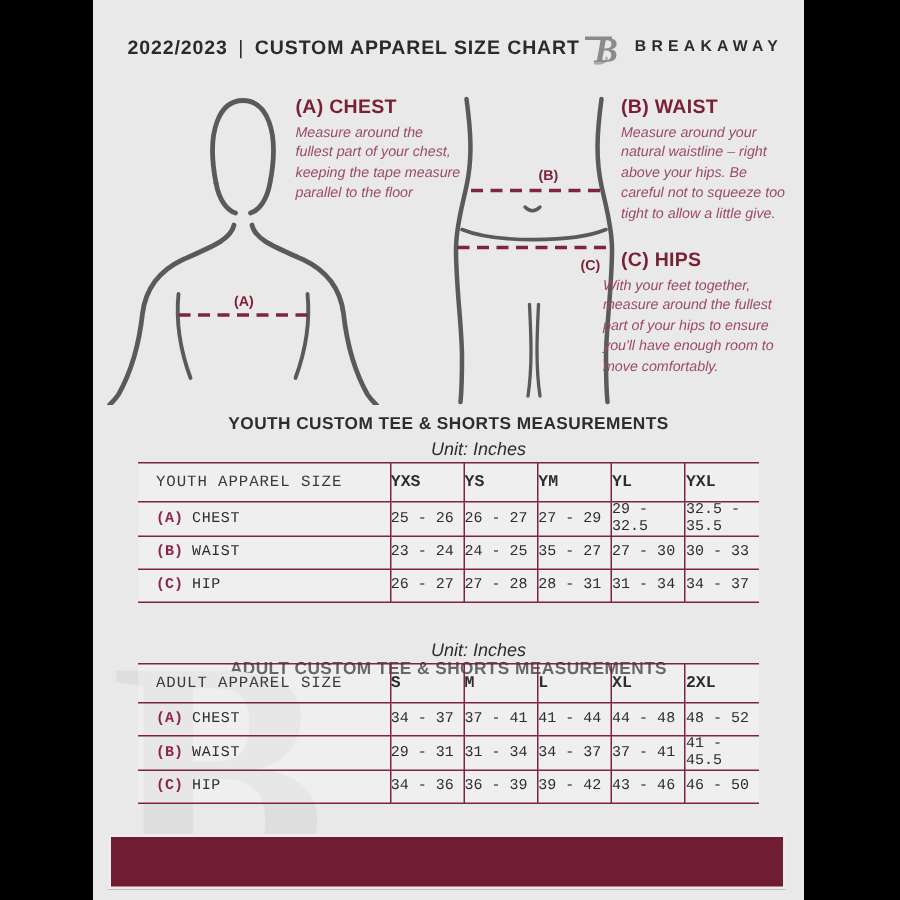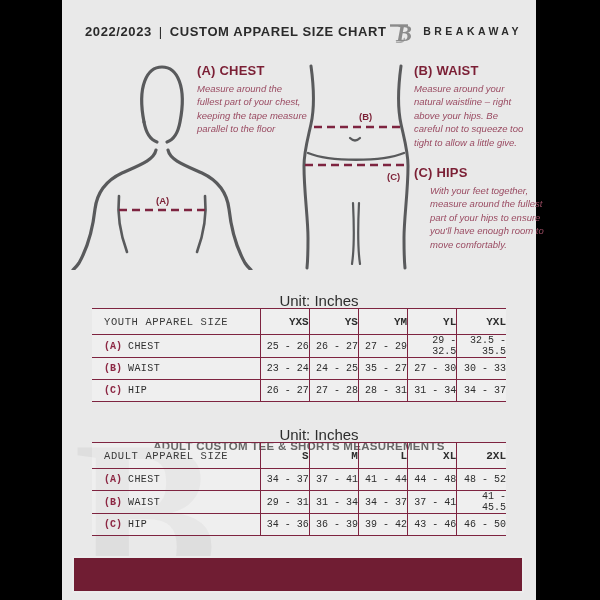--- a/index.html
+++ b/index.html
@@ -19,37 +19,37 @@
 
   
   .guide-svg { position:absolute; left:0; top:56px; }
   .g-head { position:absolute; font-size:13px; font-weight:bold; color:#7b1f35; letter-spacing:.2px; }
   .g-desc { position:absolute; font-size:9.5px; font-style:italic; color:#9a4b62; line-height:1.42; }
   .gh-a { left:135px; top:63px; }
   .gd-a { left:135px; top:82px; width:112px; }
   .gh-b { left:352px; top:63px; }
   .gd-b { left:352px; top:82px; width:110px; }
   .gh-c { left:352px; top:165px; }
-  .gd-c { left:368px; top:184px; width:116px; }
+  .gd-c { left:340px; top:184px; width:116px; }
 
   
   .tbl-title { position:absolute; width:100%; text-align:center; font-size:11.5px;
                font-weight:bold; color:#2d2d2d; letter-spacing:.3px; }
-  .tbl-unit  { position:absolute; width:100%; text-align:center; font-size:15px;
-               color:#2d2d2d;padding-left:40px; }
+  .tbl-unit  { position:absolute; width:100%; text-align:center; font-size:12px;
+               font-style:italic; color:#2d2d2d;padding-left:40px; }
   .yt-title { top:277px; } .yt-unit { top:292px; }
   .at-title { top:411px;margin-top:29px; } .at-unit { top:426px; }
 
   table.size { position:absolute; left:30px; width:414px; border-collapse:collapse;
                table-layout:fixed; z-index:2;font-family:Liberation Mono, monospace; }
   .yt-table { top:308px; } .at-table { top:442px; }
   table.size td, table.size th {
      border-top:1.5px solid #7e2440; border-bottom:1.5px solid #7e2440;
      border-left:1.5px solid #7e2440; border-right:1.5px solid #7e2440;
-     background:rgba(255,255,255,0.28); text-align:right; vertical-align:middle;
+     background:rgba(255,255,255,0.28); text-align:left; vertical-align:middle;
      height:22px; font-size:10px; color:#2d2d2d; font-weight:normal; }
   table.size td:first-child, table.size th:first-child { border-left:none; text-align:left; padding-left:12px; }
   table.size td:last-child,  table.size th:last-child  { border-right:none; }
   table.size th { height:26px; font-size:11px; font-weight:bold; }
   table.size th:first-child { font-size:10.5px; font-weight:normal; letter-spacing:.6px; color:#3a3a3a; }
   table.size col.c0 { width:168px; }
   table.size col.cv { width:49.2px; }
   td.lbl { font-size:10.5px; }
   td.lbl .k { color:#8c2743; font-weight:bold; }
   td.lbl .n { color:#2d2d2d; letter-spacing:.4px; }
@@ -112,20 +112,21 @@
 
     <div class="g-head gh-a">(A) CHEST</div>
     <div class="g-desc gd-a">Measure around the fullest part of your chest, keeping the tape measure parallel to the floor</div>
     <div class="g-head gh-b">(B) WAIST</div>
     <div class="g-desc gd-b">Measure around your natural waistline – right above your hips. Be careful not to squeeze too tight to allow a little give.</div>
     <div class="g-head gh-c">(C) HIPS</div>
     <div class="g-desc gd-c">With your feet together, measure around the fullest part of your hips to ensure you'll have enough room to move comfortably.</div>
 
     <div class="wm">B</div>
 
+    <div class="tbl-title yt-title">YOUTH CUSTOM TEE &amp; SHORTS MEASUREMENTS</div>
     <div class="tbl-unit yt-unit">Unit: Inches</div>
     <table class="size yt-table">
       <colgroup>
           <col class="c0">
           <col class="cv">
           <col class="cv">
           <col class="cv">
           <col class="cv">
           <col class="cv">
         </colgroup>

